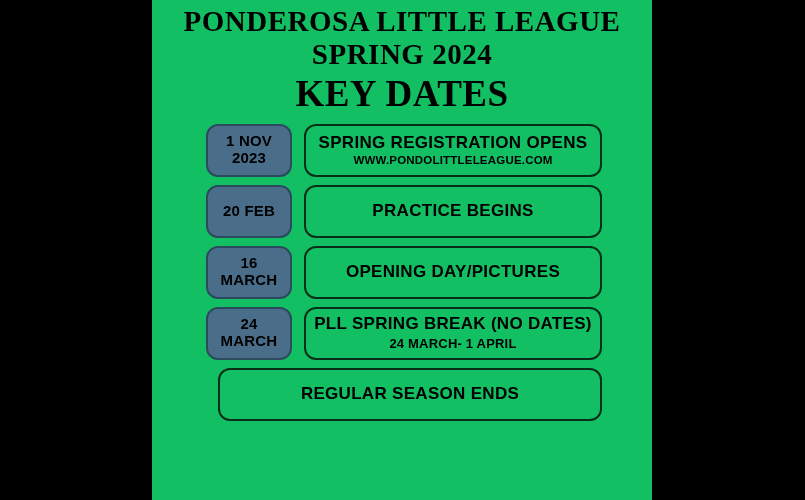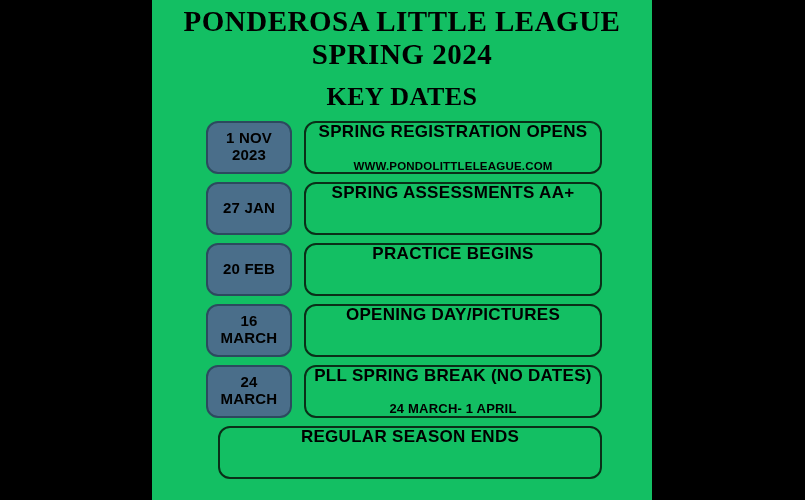--- a/index.html
+++ b/index.html
@@ -34,21 +34,21 @@
   }
   .title-line {
     font-family: "Liberation Serif", serif;
     font-weight: bold;
     color: #000000;
     letter-spacing: 0.5px;
     line-height: 1.08;
   }
   .title-1 { font-size: 29px; }
   .title-2 { font-size: 29px; margin-top: 2px; }
-  .title-3 { font-size: 26px; margin-top: 12px; }
+  .title-3 { font-size: 37px; margin-top: 3px; }
 
   .rows {
     margin-top: 10px;
     padding: 0 50px 0 54px;
   }
   .row {
     display: flex;
     align-items: stretch;
     margin-bottom: 8px;
     height: 53px;
@@ -73,21 +73,21 @@
   .date-chip.small { font-size: 13.5px; }
   .event-box {
     flex: 1;
     margin-left: 12px;
     background: #13bf63;
     border: 2px solid #0a2f18;
     border-radius: 12px;
     display: flex;
     flex-direction: column;
     align-items: center;
-    justify-content: space-between;
+    justify-content: center;
     color: #000000;
     text-align: center;
   }
   .event-main {
     font-size: 17px;
     font-weight: bold;
     letter-spacing: 0.3px;
     line-height: 1.1;
   }
   .event-sub {
@@ -116,28 +116,20 @@
         <div class="date-chip">
           <span>1 NOV</span>
           <span>2023</span>
         </div>
         <div class="event-box">
           <div class="event-main">SPRING REGISTRATION OPENS</div>
           <div class="event-sub">WWW.PONDOLITTLELEAGUE.COM</div>
         </div>
       </div>
 
-      <div class="row">
-        <div class="date-chip">
-          <span>27 JAN</span>
-        </div>
-        <div class="event-box">
-          <div class="event-main">SPRING ASSESSMENTS AA+</div>
-        </div>
-      </div>
 
       <div class="row">
         <div class="date-chip">
           <span>20 FEB</span>
         </div>
         <div class="event-box">
           <div class="event-main">PRACTICE BEGINS</div>
         </div>
       </div>
 

